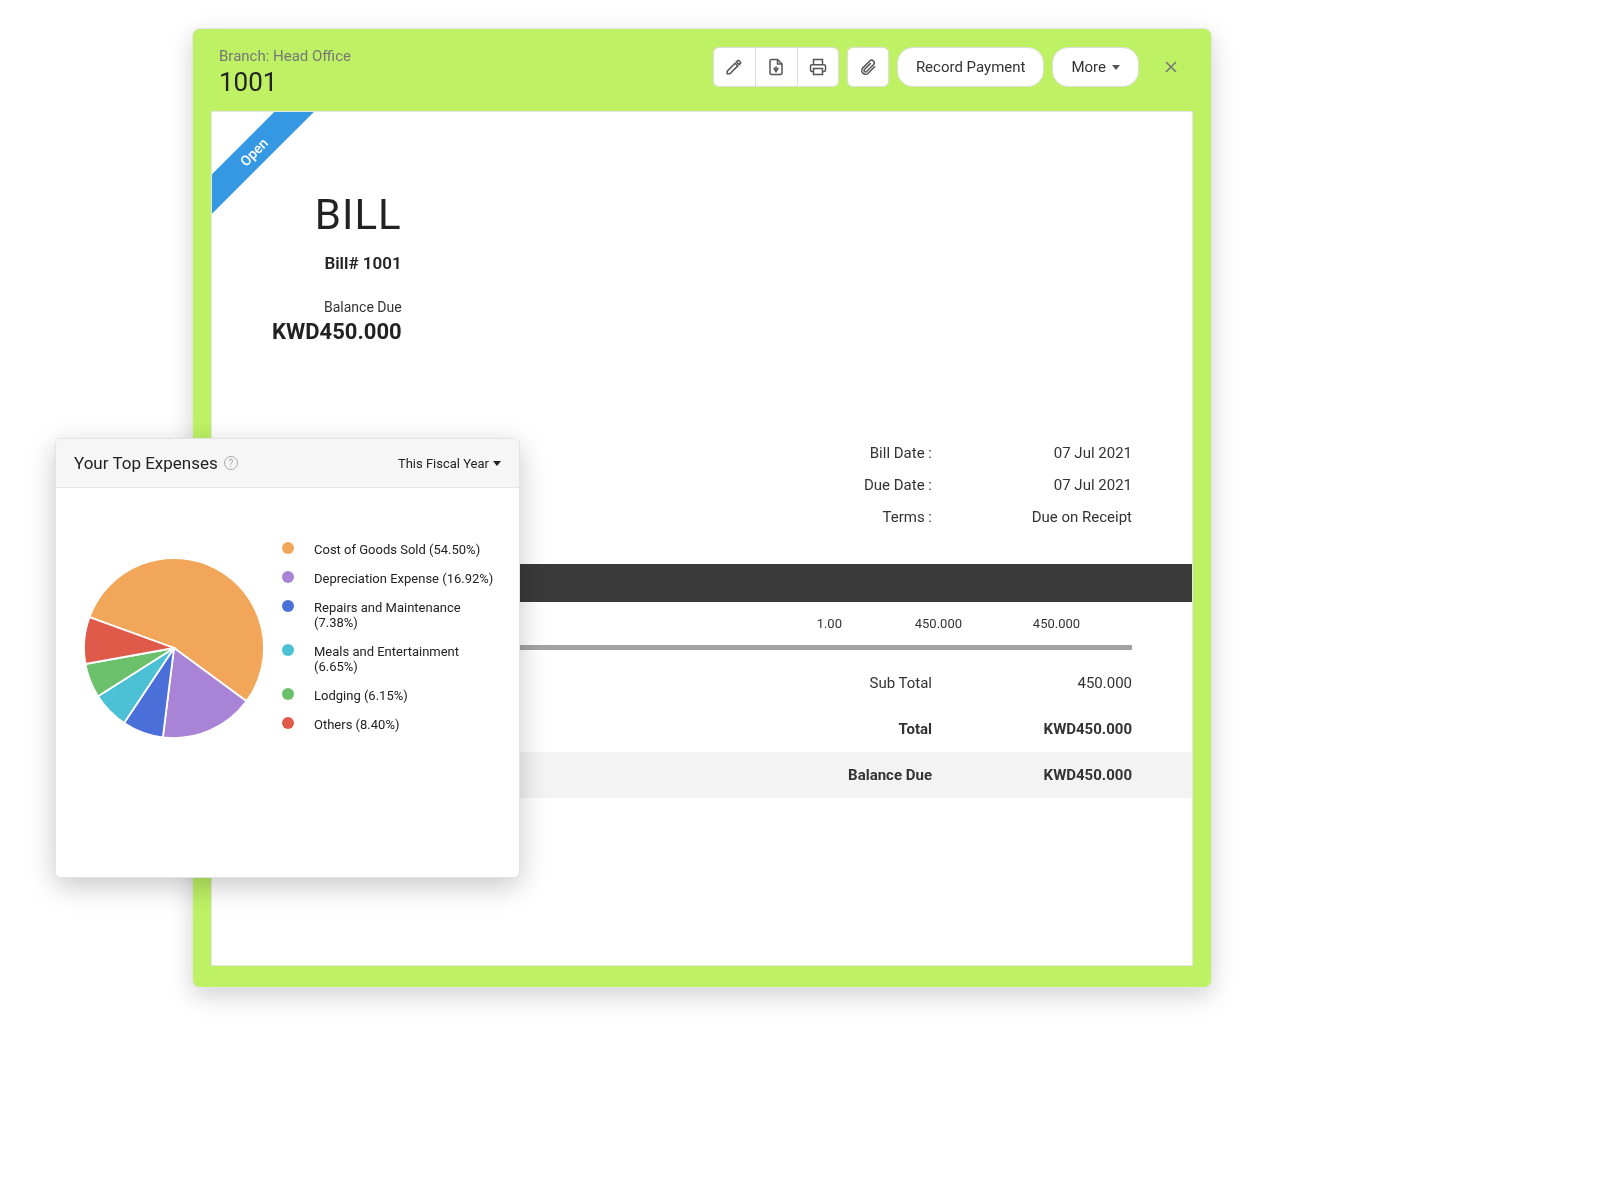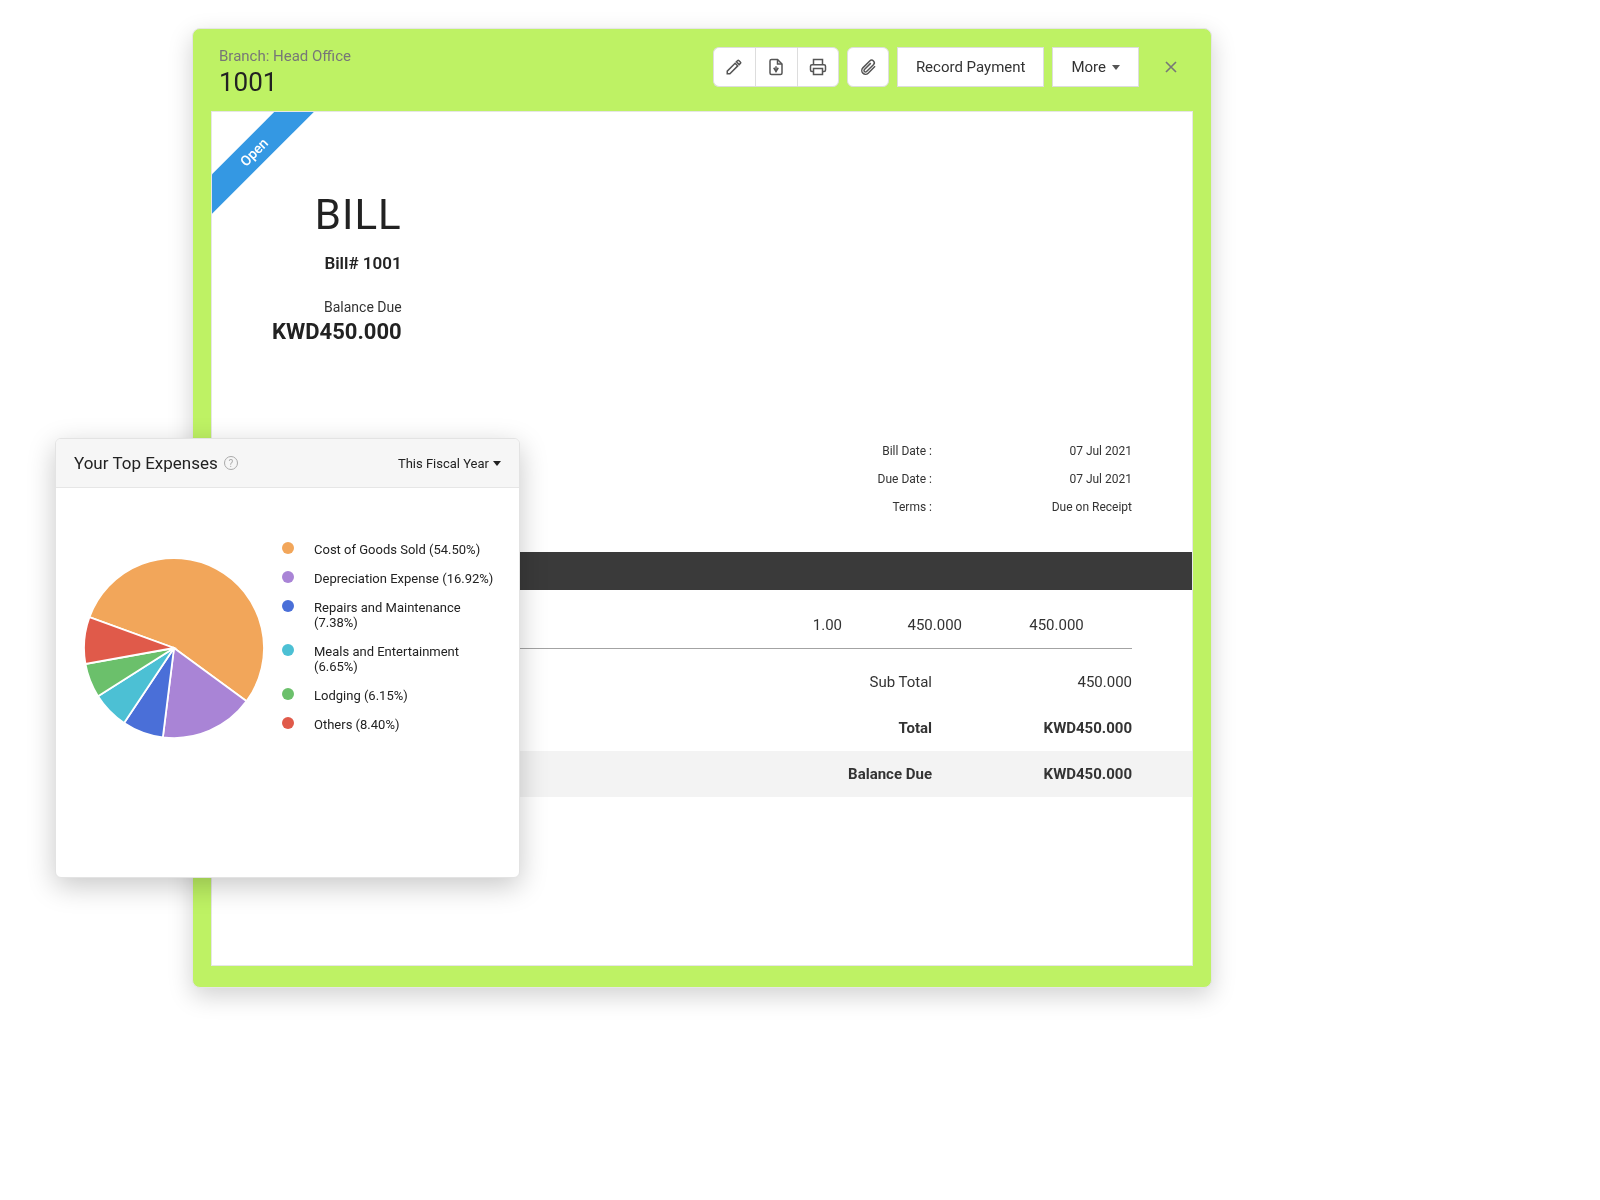--- a/index.html
+++ b/index.html
@@ -41,21 +41,21 @@
     cursor: pointer;
   }
   .icon-btn-group { display: flex; }
   .icon-btn-group .icon-btn { border-radius: 0; border-right: none; }
   .icon-btn-group .icon-btn:first-child { border-radius: 6px 0 0 6px; }
   .icon-btn-group .icon-btn:last-child { border-radius: 0 6px 6px 0; border-right: 1px solid #ddd;}
   .text-btn {
     height: 40px;
     padding: 0 18px;
     border: 1px solid #ddd;
-    border-radius: 0;
+    border-radius: 16px;
     background: #fff;
     font-size: 15px;
     color: #333;
     display: flex; align-items: center; gap: 6px;
     cursor: pointer;
   }
   .caret-down {
     width: 0; height: 0;
     border-left: 4px solid transparent;
     border-right: 4px solid transparent;
@@ -104,42 +104,41 @@
   .doc-subtitle { font-size: 17px; font-weight: 600; color: #222; margin-top: 14px; }
   .balance-label { font-size: 14px; color: #333; margin-top: 26px; }
   .balance-amount { font-size: 22px; font-weight: 700; color: #222; margin-top: 4px; }
 
   .meta-rows {
     margin-top: 100px;
     display: flex;
     justify-content: flex-end;
   }
   .meta-table { }
-  .meta-row { display: flex; justify-content: flex-end; gap: 60px; margin-bottom: 14px; font-size: 12px; }
+  .meta-row { display: flex; justify-content: flex-end; gap: 60px; margin-bottom: 14px; font-size: 15px; }
   .meta-row .k { color: #333; text-align: right; min-width: 100px; }
   .meta-row .v { color: #333; text-align: right; min-width: 140px; }
 
   .items-header {
     background: #3a3a3a;
     color: #fff;
     display: flex;
     margin: 24px -60px 0 -60px;
     padding: 10px 60px;
     font-size: 15px;
   }
   .col-qty { width: 200px; text-align: right; flex: 1;}
   .col-rate { width: 120px; text-align: right; }
   .col-amount { width: 170px; text-align: center; padding-left: 19px; }
 
   .items-row {
     display: flex;
     padding: 14px 0;
-    font-size: 15px;
-    border-bottom: 1px solid #a3a3a3;
-    margin-top: 12px;
+    font-size: 13px;
+    border-bottom: 5px solid #a3a3a3;
   }
   .items-row .col-qty { flex:1; }
 
   .totals { margin-top: 10px; }
   .totals-row {
     display: flex;
     justify-content: flex-end;
     padding: 14px 0;
     font-size: 15px;
   }

